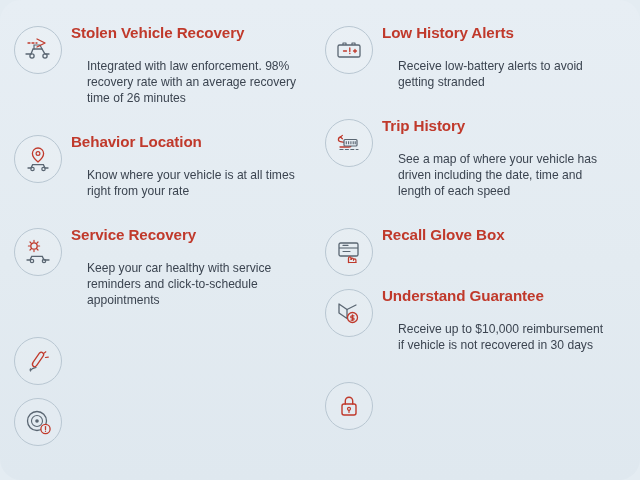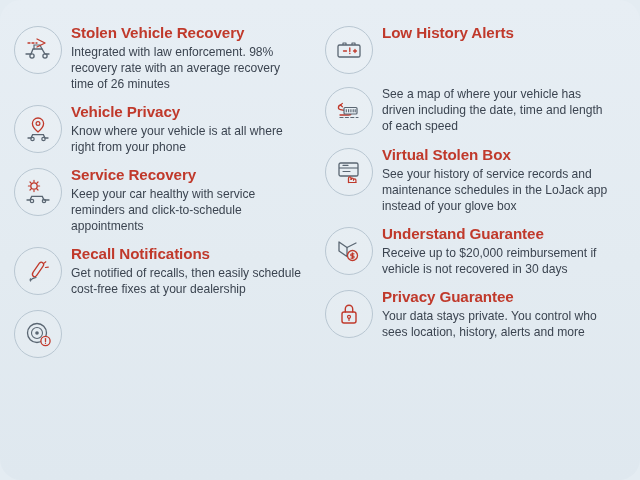--- a/index.html
+++ b/index.html
@@ -61,21 +61,21 @@
     font-size: 15.2px;
     font-weight: bold;
     line-height: 1.1;
     margin: 0 0 2px 0;
     letter-spacing: -0.1px;
   }
   .f-desc {
     color: #3b4450;
     font-size: 12.1px;
     line-height: 1.33;
-    margin: 0;
+    margin: 16px;
     max-width: 232px;
   }
 </style>
 </head>
 <body>
 
 <div class="page">
   <div class="columns">
 
     <div class="col">
@@ -101,22 +101,22 @@
         <div class="icon-wrap">
           <svg width="30" height="30" viewBox="0 0 30 30" fill="none">
             <path d="M15 4c-3.1 0-5.6 2.5-5.6 5.6 0 3.9 5.6 8.4 5.6 8.4s5.6-4.5 5.6-8.4C20.6 6.5 18.1 4 15 4z" stroke="#c0392b" stroke-width="1.3" stroke-linejoin="round"></path>
             <circle cx="15" cy="9.5" r="1.9" stroke="#c0392b" stroke-width="1.2"></circle>
             <path d="M5 24h3l1.6-3.4h10.8L22 24h3" stroke="#5a6672" stroke-width="1.3" stroke-linecap="round"></path>
             <circle cx="9.5" cy="25" r="1.7" stroke="#5a6672" stroke-width="1.2"></circle>
             <circle cx="20.5" cy="25" r="1.7" stroke="#5a6672" stroke-width="1.2"></circle>
           </svg>
         </div>
         <div class="txt">
-          <p class="f-title">Vehicle Privacy</p>
-          <p class="f-desc">Know where your vehicle is at all where right from your phone</p>
+          <p class="f-title">Behavior Location</p>
+          <p class="f-desc">Know where your vehicle is at all times right from your rate</p>
         </div>
       </div>
 
       <div class="feature">
         <div class="icon-wrap">
           <svg width="30" height="30" viewBox="0 0 30 30" fill="none">
             <circle cx="11" cy="9" r="3.2" stroke="#c0392b" stroke-width="1.3"></circle>
             <g stroke="#c0392b" stroke-width="1.2" stroke-linecap="round">
               <path d="M11 3.4v1.6M11 13v1.6M5.4 9h1.6M15 9h1.6M7 5l1.1 1.1M13.9 11.9l1.1 1.1M15 5l-1.1 1.1M8.1 11.9L7 13"></path>
             </g>
@@ -133,24 +133,20 @@
 
       <div class="feature">
         <div class="icon-wrap">
           <svg width="30" height="30" viewBox="0 0 30 30" fill="none">
             <path d="M11 21c-1.6-1.2-2-3-1-4.6l6.4-9.2c.8-1.1 2.3-1.3 3.3-.5 1 .8 1.2 2.3.4 3.4l-6.4 9.2c-.7 1.1-1.9 1.6-2.7 1.7z" stroke="#c0392b" stroke-width="1.3" stroke-linejoin="round"></path>
             <path d="M9.4 22.6l3.6-1.1" stroke="#5a6672" stroke-width="1.2" stroke-linecap="round"></path>
             <path d="M8 25.3c-.9-.6-1.1-1.7-.5-2.5l1.7 1.3" stroke="#5a6672" stroke-width="1.2" stroke-linejoin="round"></path>
             <path d="M20.5 7.6l2.3-1.8M22.5 11.5l2.8-.4" stroke="#c0392b" stroke-width="1.2" stroke-linecap="round"></path>
           </svg>
         </div>
-        <div class="txt">
-          <p class="f-title">Recall Notifications</p>
-          <p class="f-desc">Get notified of recalls, then easily schedule cost-free fixes at your dealership</p>
-        </div>
       </div>
 
       <div class="feature">
         <div class="icon-wrap">
           <svg width="30" height="30" viewBox="0 0 30 30" fill="none">
             <circle cx="14" cy="14" r="9.5" stroke="#5a6672" stroke-width="1.3"></circle>
             <circle cx="14" cy="14" r="5.5" stroke="#5a6672" stroke-width="1.1"></circle>
             <circle cx="14" cy="14" r="1.8" fill="#5a6672"></circle>
             <circle cx="22.5" cy="22" r="4.6" fill="#e7eef4" stroke="#c0392b" stroke-width="1.3"></circle>
             <path d="M22.5 19.6v2.8" stroke="#c0392b" stroke-width="1.3" stroke-linecap="round"></path>
@@ -170,83 +166,80 @@
           <svg width="30" height="30" viewBox="0 0 30 30" fill="none">
             <rect x="4" y="10" width="22" height="12" rx="1.6" stroke="#5a6672" stroke-width="1.3"></rect>
             <path d="M9 10V8h3v2M18 10V8h3v2" stroke="#5a6672" stroke-width="1.2" stroke-linejoin="round"></path>
             <path d="M9.5 16h3M19.5 16h3M21 14.5v3" stroke="#c0392b" stroke-width="1.3" stroke-linecap="round"></path>
             <path d="M15.8 13v3.6" stroke="#c0392b" stroke-width="1.3" stroke-linecap="round"></path>
             <circle cx="15.8" cy="18.6" r="0.75" fill="#c0392b"></circle>
           </svg>
         </div>
         <div class="txt">
           <p class="f-title">Low History Alerts</p>
+          <p class="f-desc">Receive low-battery alerts to avoid getting stranded</p>
         </div>
       </div>
 
       <div class="feature">
         <div class="icon-wrap">
           <svg width="30" height="30" viewBox="0 0 30 30" fill="none">
             <path d="M7 9c-3 0-3.6 4-.6 4.6l9 1.8c2.6.5 2.3 3.6-.4 3.6H6" stroke="#c0392b" stroke-width="1.3" stroke-linecap="round"></path>
             <path d="M8.4 7.4L6.4 9l2 1.8" stroke="#c0392b" stroke-width="1.2" stroke-linecap="round" stroke-linejoin="round"></path>
             <rect x="10" y="11.5" width="13" height="6.5" rx="1" stroke="#5a6672" stroke-width="1.2" fill="#e7eef4"></rect>
             <path d="M12.3 13.2v3.1M14.6 13.2v3.1M16.9 13.2v3.1M19.2 13.2v3.1M21.2 13.2v3.1" stroke="#5a6672" stroke-width="1.1"></path>
             <path d="M6 21.5h18" stroke="#5a6672" stroke-width="1.2" stroke-linecap="round" stroke-dasharray="3 2.4"></path>
           </svg>
         </div>
         <div class="txt">
+          <p class="f-title">Trip History</p>
           <p class="f-desc">See a map of where your vehicle has driven including the date, time and length of each speed</p>
         </div>
       </div>
 
       <div class="feature">
         <div class="icon-wrap">
           <svg width="30" height="30" viewBox="0 0 30 30" fill="none">
             <rect x="5" y="6" width="19" height="13" rx="1.6" stroke="#5a6672" stroke-width="1.3"></rect>
             <path d="M5 11h19" stroke="#5a6672" stroke-width="1.1"></path>
             <path d="M9 14.5h7" stroke="#5a6672" stroke-width="1.1" stroke-linecap="round"></path>
             <path d="M9 8.4h5" stroke="#5a6672" stroke-width="1.1" stroke-linecap="round"></path>
             <path d="M14.5 25.5v-4.2c0-.8.6-1.4 1.3-1.4.7 0 1.3.6 1.3 1.4v1.1" stroke="#c0392b" stroke-width="1.3" stroke-linecap="round"></path>
             <path d="M17.1 22.4c0-.7.5-1.2 1.2-1.2s1.2.5 1.2 1.2v.7" stroke="#c0392b" stroke-width="1.2" stroke-linecap="round"></path>
             <path d="M19.5 23.1c0-.7.5-1.2 1.2-1.2s1.2.5 1.2 1.2v2.4" stroke="#c0392b" stroke-width="1.2" stroke-linecap="round"></path>
             <path d="M14.5 25.5h7.4" stroke="#c0392b" stroke-width="1.2" stroke-linecap="round"></path>
           </svg>
         </div>
         <div class="txt">
-          <p class="f-title">Virtual Stolen Box</p>
-          <p class="f-desc">See your history of service records and maintenance schedules in the LoJack app instead of your glove box</p>
+          <p class="f-title">Recall Glove Box</p>
         </div>
       </div>
 
       <div class="feature">
         <div class="icon-wrap">
           <svg width="30" height="30" viewBox="0 0 30 30" fill="none">
             <path d="M5 6l8 5.5v9L5 15V6z" stroke="#5a6672" stroke-width="1.3" stroke-linejoin="round"></path>
             <path d="M13 11.5L22 7" stroke="#5a6672" stroke-width="1.2" stroke-linecap="round"></path>
             <circle cx="18.5" cy="19.5" r="5" stroke="#c0392b" stroke-width="1.3"></circle>
             <path d="M18.5 16.8v5.4" stroke="#c0392b" stroke-width="1.2" stroke-linecap="round"></path>
             <path d="M20 17.8h-2.1c-.7 0-1.2.5-1.2 1.1 0 .6.5 1 1.2 1h1c.7 0 1.2.5 1.2 1.1 0 .6-.5 1.1-1.2 1.1H17" stroke="#c0392b" stroke-width="1.2" stroke-linecap="round"></path>
           </svg>
         </div>
         <div class="txt">
           <p class="f-title">Understand Guarantee</p>
-          <p class="f-desc">Receive up to $20,000 reimbursement if vehicle is not recovered in 30 days</p>
+          <p class="f-desc">Receive up to $10,000 reimbursement if vehicle is not recovered in 30 days</p>
         </div>
       </div>
 
       <div class="feature">
         <div class="icon-wrap">
           <svg width="30" height="30" viewBox="0 0 30 30" fill="none">
             <rect x="8" y="13" width="14" height="11" rx="2" stroke="#c0392b" stroke-width="1.4"></rect>
             <path d="M11.3 13v-3.1a3.7 3.7 0 017.4 0V13" stroke="#c0392b" stroke-width="1.4" stroke-linecap="round"></path>
             <circle cx="15" cy="17.8" r="1.5" stroke="#c0392b" stroke-width="1.2"></circle>
             <path d="M15 19.3v2.2" stroke="#c0392b" stroke-width="1.2" stroke-linecap="round"></path>
           </svg>
         </div>
-        <div class="txt">
-          <p class="f-title">Privacy Guarantee</p>
-          <p class="f-desc">Your data stays private. You control who sees location, history, alerts and more</p>
-        </div>
       </div>
 
     </div>
   </div>
 </div>
 
 </body></html>

